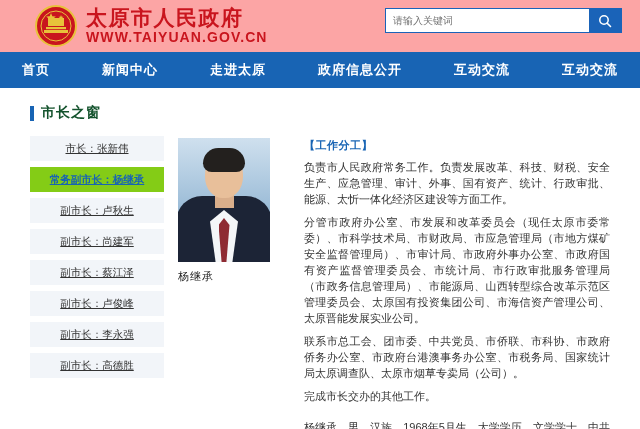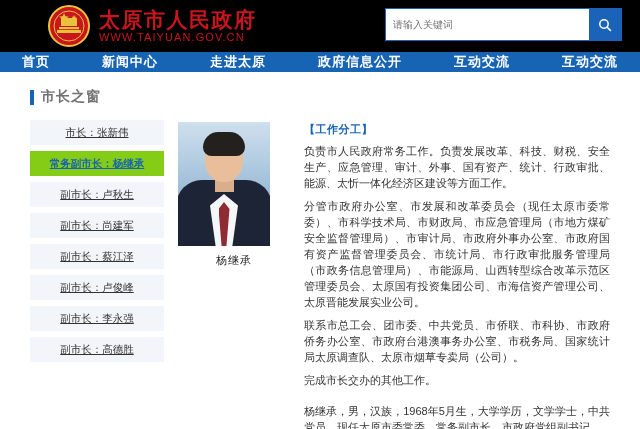--- a/index.html
+++ b/index.html
@@ -12,24 +12,24 @@
   }
   .page {
     position: relative;
     width: 640px; height: 429px;
     background: #fff;
   }
 
   
   .header {
     height: 52px;
-    background: #000000;
-    display: flex;
-    align-items: center;
-    padding: 0 18px 0 47px;
+    background: #fca5a5;
+    display: flex;
+    align-items: center;
+    padding: 0 18px 0 34px;
     position: relative;
   }
   .brand {
     display: flex;
     align-items: center;
     gap: 8px;
   }
   .emblem {
     width: 44px; height: 44px;
     position: relative;
@@ -39,33 +39,33 @@
   .brand-title {
     font-family: "DejaVu Sans", sans-serif;
     font-size: 21px;
     font-weight: bold;
     color: #c9151e;
     letter-spacing: 1.5px;
     white-space: nowrap;
   }
   .brand-url {
     margin-top: 1px;
-    font-size: 11px;
+    font-size: 14px;
     color: #c9151e;
     letter-spacing: 1.1px;
-    font-weight: normal;
+    font-weight: bold;
     white-space: nowrap;
   }
 
   .search-box {
     position: absolute;
     right: 18px;
     top: 8px;
     width: 237px;
-    height: 33px;
+    height: 25px;
     display: flex;
     border: 1px solid #1a63b8;
     background: #fff;
   }
   .search-input {
     flex: 1;
     border: 0;
     outline: 0;
     font-size: 10px;
     color: #9a9a9a;
@@ -79,21 +79,21 @@
     border: 0;
     cursor: pointer;
     display: flex;
     align-items: center;
     justify-content: center;
   }
   .search-btn svg { display: block; }
 
   
   .nav {
-    height: 20px;
+    height: 36px;
     background: #1864b4;
     display: flex;
     align-items: center;
     justify-content: center;
     gap: 0;
   }
   .nav-item {
     color: #ffffff;
     font-size: 13px;
     font-weight: bold;
@@ -115,21 +115,21 @@
     margin-bottom: 14px;
   }
   .section-bar {
     width: 4px; height: 15px;
     background: #1864b4;
     flex: none;
   }
   .section-label {
     font-size: 14px;
     font-weight: bold;
-    color: #737373;
+    color: #14532d;
     letter-spacing: 1px;
   }
 
   .cols {
     display: flex;
     gap: 14px;
     align-items: flex-start;
   }
 
   
@@ -153,21 +153,21 @@
   .leader.active {
     background: #84cc16;
     color: #1864b4;
     font-weight: bold;
   }
 
   
   .photo-block {
     width: 112px;
     flex: none;
-    text-align: center;
+    text-align: left;
     padding-top: 2px;
   }
   .photo {
     width: 92px;
     height: 124px;
     position: relative;
     overflow: hidden;
     background: linear-gradient(#b9d4ea, #7fa8cc);
   }
   .ph-bg { position:absolute; inset:0; background: linear-gradient(180deg,#cfe0ee 0%, #9dbdd8 55%, #7ea8c8 100%); }

